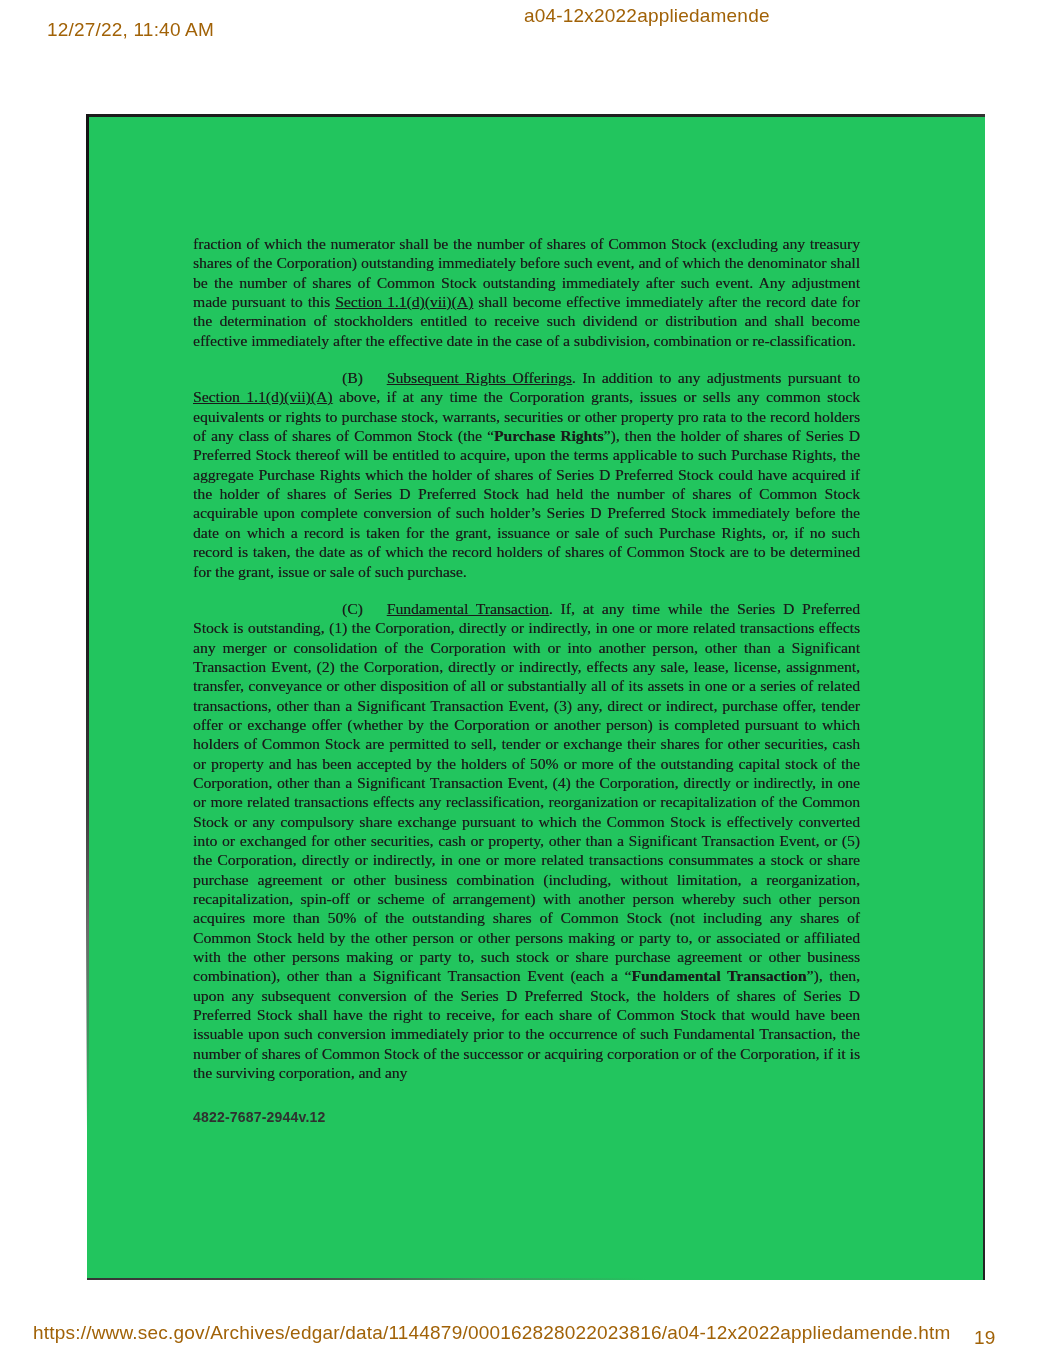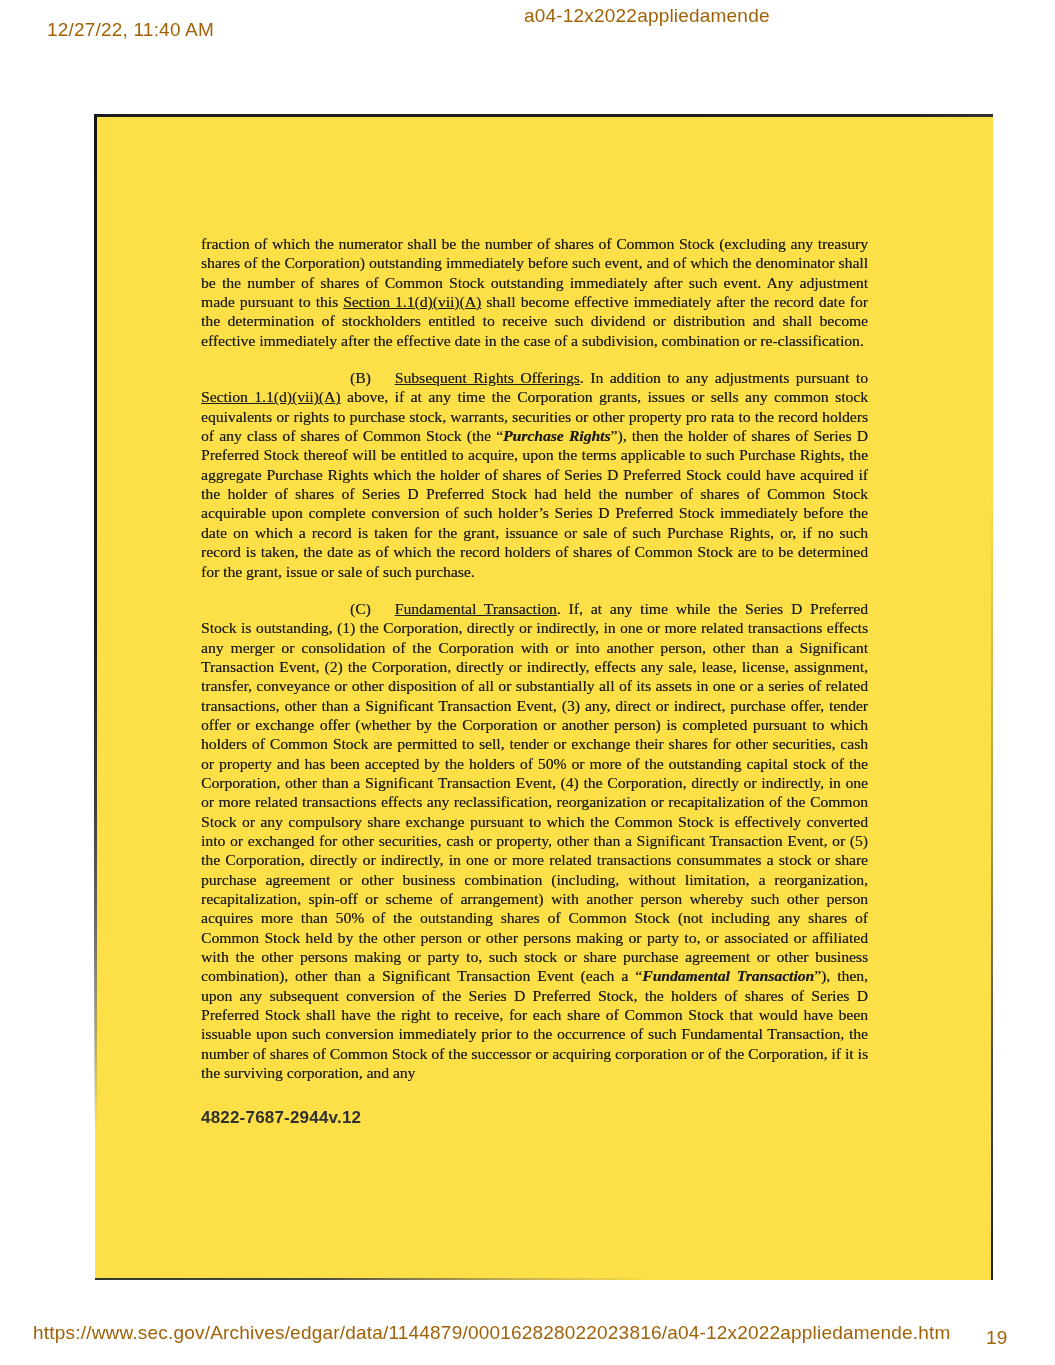--- a/index.html
+++ b/index.html
@@ -19,31 +19,30 @@
   .chrome-text {
     position: absolute;
     font-size: 19px;
     color: #a16207;
     letter-spacing: 0.2px;
     white-space: nowrap;
   }
   .hdr-datetime { left: 47px; top: 19px; }
   .hdr-title    { left: 524px; top: 5px; }
   .ftr-url      { left: 33px; top: 1322px; }
-  .ftr-page     { left: 974px; top: 1327px; margin-left: 12px; }
+  .ftr-page     { left: 974px; top: 1327px; }
 
   
   .scan-page {
     position: absolute;
     left: 87px;
     top: 114px;
     width: 898px;
     height: 1166px;
-    background: #fde047;
-    margin-left: 8px;
+    background: #22c55e;
   }
   .border-top {
     position: absolute;
     left: 0; top: 0;
     width: 100%; height: 3px;
     background: linear-gradient(to right, #1b1b1b 0%, #222222 90%, #333333 100%);
   }
   .border-left {
     position: absolute;
     left: -1px; top: 0;
@@ -81,27 +80,27 @@
     line-height: 19.35px;
     color: #1a1a1a;
     text-align: justify;
     text-shadow: 0.3px 0 0 rgba(25,25,25,0.6);
   }
   .doc-para { margin: 0; }
   .doc-para + .doc-para { margin-top: 18px; }
   .doc-para.indented { text-indent: 149px; }
   .run-n  { }
   .run-u  { text-decoration: underline; }
-  .run-bi { font-weight: bold; font-style: italic; }
+  .run-bi { font-weight: bold; }
   .run-gap { display: inline-block; width: 24px; }
 
   .doc-id {
     margin-top: 26px;
     font-family: "Liberation Sans", sans-serif;
-    font-size: 17px;
+    font-size: 14px;
     font-weight: bold;
     color: #303030;
     letter-spacing: 0.2px;
     text-align: left;
     text-indent: 0;
     text-shadow: none;
   }
 </style>
 </head>
 <body>

